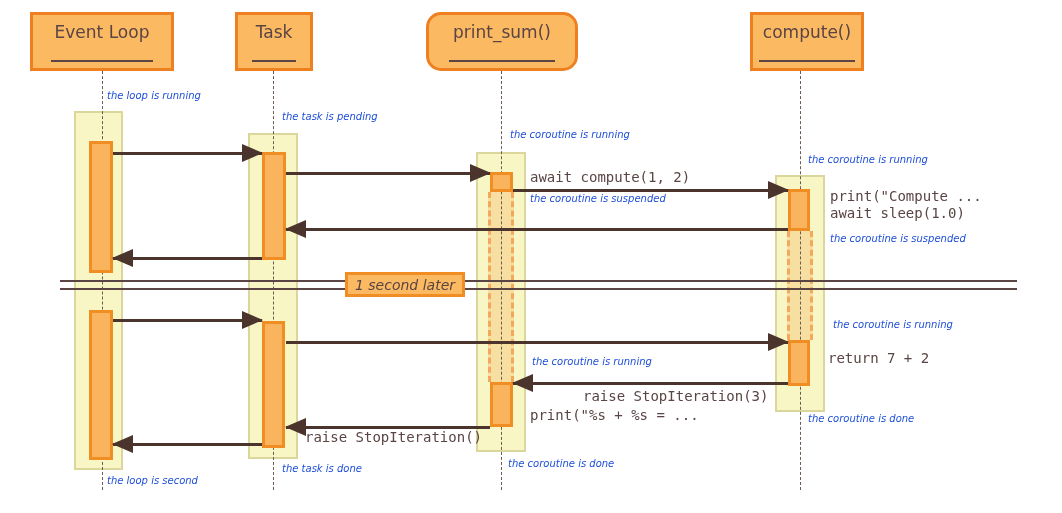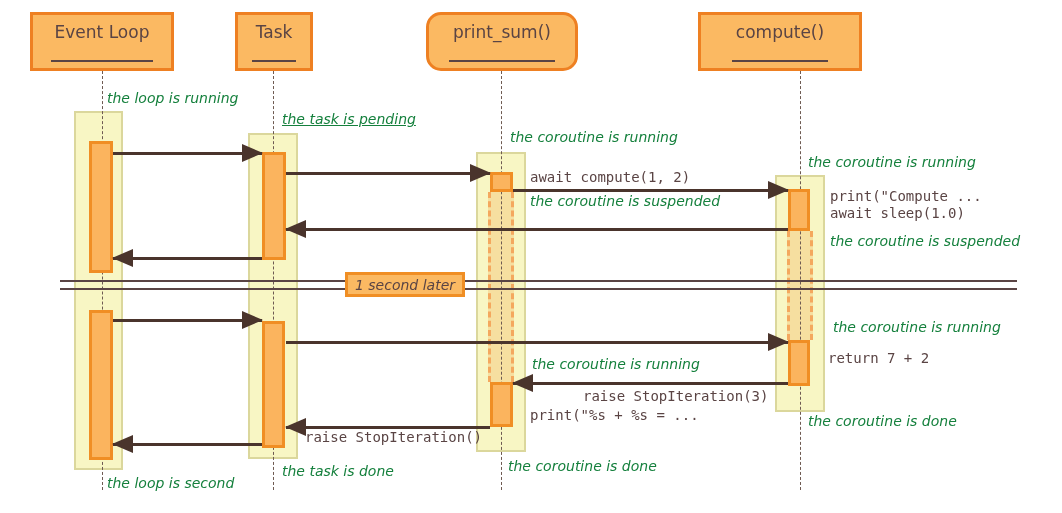--- a/index.html
+++ b/index.html
@@ -32,21 +32,21 @@
   .msg.right::after {
     content:""; position:absolute; right:-1px; top:-8px; width:0; height:0;
     border-left:21px solid #4A342C; border-top:9px solid transparent; border-bottom:9px solid transparent;
   }
   .msg.left::before {
     content:""; position:absolute; left:-1px; top:-8px; width:0; height:0;
     border-right:21px solid #4A342C; border-top:9px solid transparent; border-bottom:9px solid transparent;
   }
   .state {
     position:absolute; z-index:8; white-space:nowrap;
-    font-style:italic; font-size:14px; color:#15803d;
+    font-style:italic; font-size:10px; color:#1d4ed8;
   }
   .code {
     position:absolute; z-index:8; white-space:nowrap;
     font-family:"DejaVu Sans Mono","Liberation Mono",monospace;
     font-size:14px; color:#5A4444;
   }
   .divline { position:absolute; left:60px; width:957px; height:2px; background:#5A4444; z-index:5; }
   .divbox {
     position:absolute; left:345px; top:272px; width:120px; height:25px; box-sizing:border-box; z-index:6;
     background:#FBB962; border:3px solid #F08E24;
@@ -89,37 +89,37 @@
 
   <div class="participant" style="left:30px; top:12px; width:144px; height:59px;">
     <span class="u">Event Loop</span>
   </div>
   <div class="participant" style="left:235px; top:12px; width:78px; height:59px;">
     <span class="u">Task</span>
   </div>
   <div class="participant" style="left:426px; top:12px; width:152px; height:59px;border-radius:15px;">
     <span class="u">print_sum()</span>
   </div>
-  <div class="participant" style="left:698px; top:12px; width:164px; height:59px;text-align:right;">
+  <div class="participant" style="left:750px; top:12px; width:114px; height:59px;text-align:right;">
     <span class="u">compute()</span>
   </div>
 
   <div class="msg right" style="left:113px; top:152px; width:149px;"></div>
   <div class="msg right" style="left:286px; top:172px; width:204px;"></div>
   <div class="msg right" style="left:513px; top:189px; width:275px;"></div>
   <div class="msg left" style="left:286px; top:228px; width:502px;"></div>
   <div class="msg left" style="left:113px; top:257px; width:149px;"></div>
   <div class="msg right" style="left:113px; top:319px; width:149px;"></div>
   <div class="msg right" style="left:286px; top:341px; width:502px;"></div>
   <div class="msg left" style="left:513px; top:382px; width:275px;"></div>
   <div class="msg left" style="left:286px; top:426px; width:204px;"></div>
   <div class="msg left" style="left:113px; top:443px; width:149px;"></div>
 
   <div class="state" style="left:107px; top:90px;">the loop is running</div>
-  <div class="state" style="left:282px; top:111px;text-decoration:underline;">the task is pending</div>
+  <div class="state" style="left:282px; top:111px;">the task is pending</div>
   <div class="state" style="left:510px; top:129px;">the coroutine is running</div>
   <div class="state" style="left:808px; top:154px;">the coroutine is running</div>
   <div class="state" style="left:530px; top:193px;">the coroutine is suspended</div>
   <div class="state" style="left:830px; top:233px;">the coroutine is suspended</div>
   <div class="state" style="left:833px; top:319px;">the coroutine is running</div>
   <div class="state" style="left:532px; top:356px;">the coroutine is running</div>
   <div class="state" style="left:808px; top:413px;">the coroutine is done</div>
   <div class="state" style="left:508px; top:458px;">the coroutine is done</div>
   <div class="state" style="left:282px; top:463px;">the task is done</div>
   <div class="state" style="left:107px; top:475px;">the loop is second</div>

